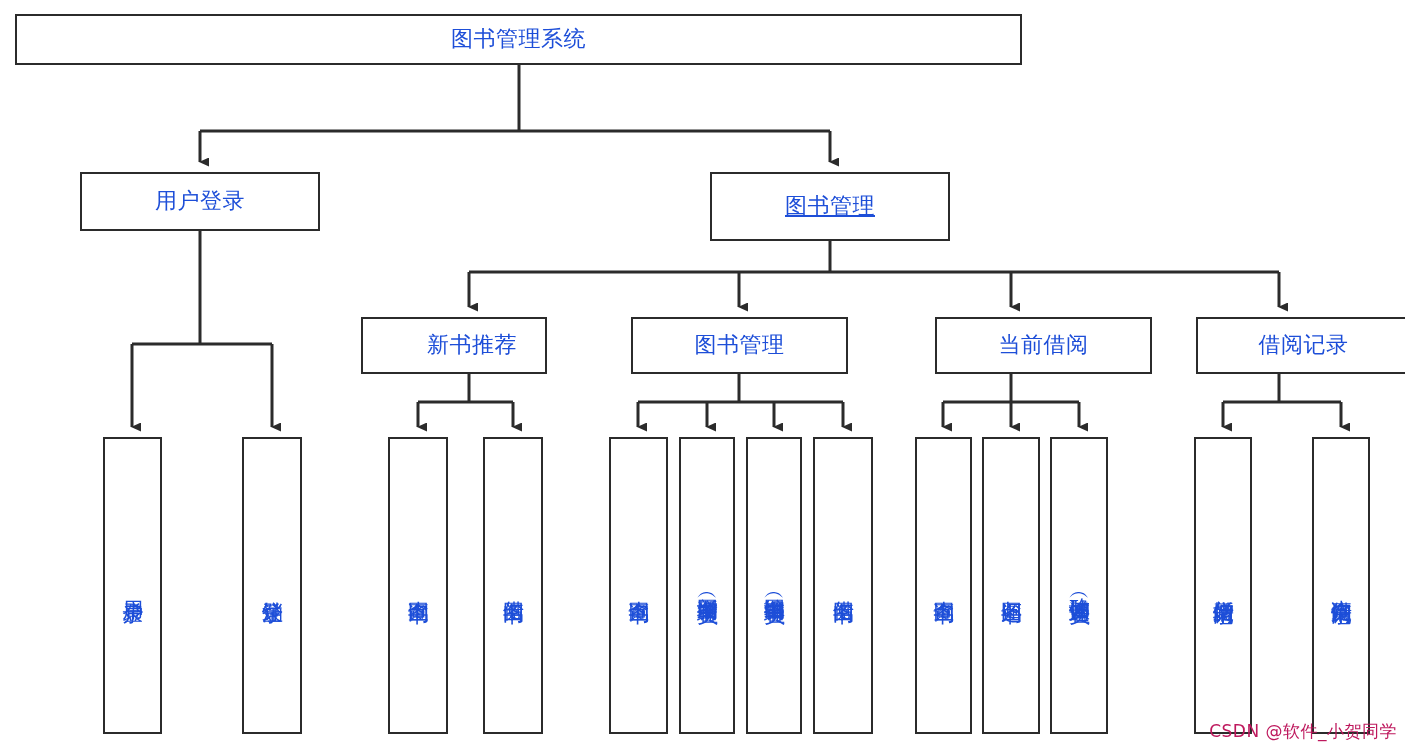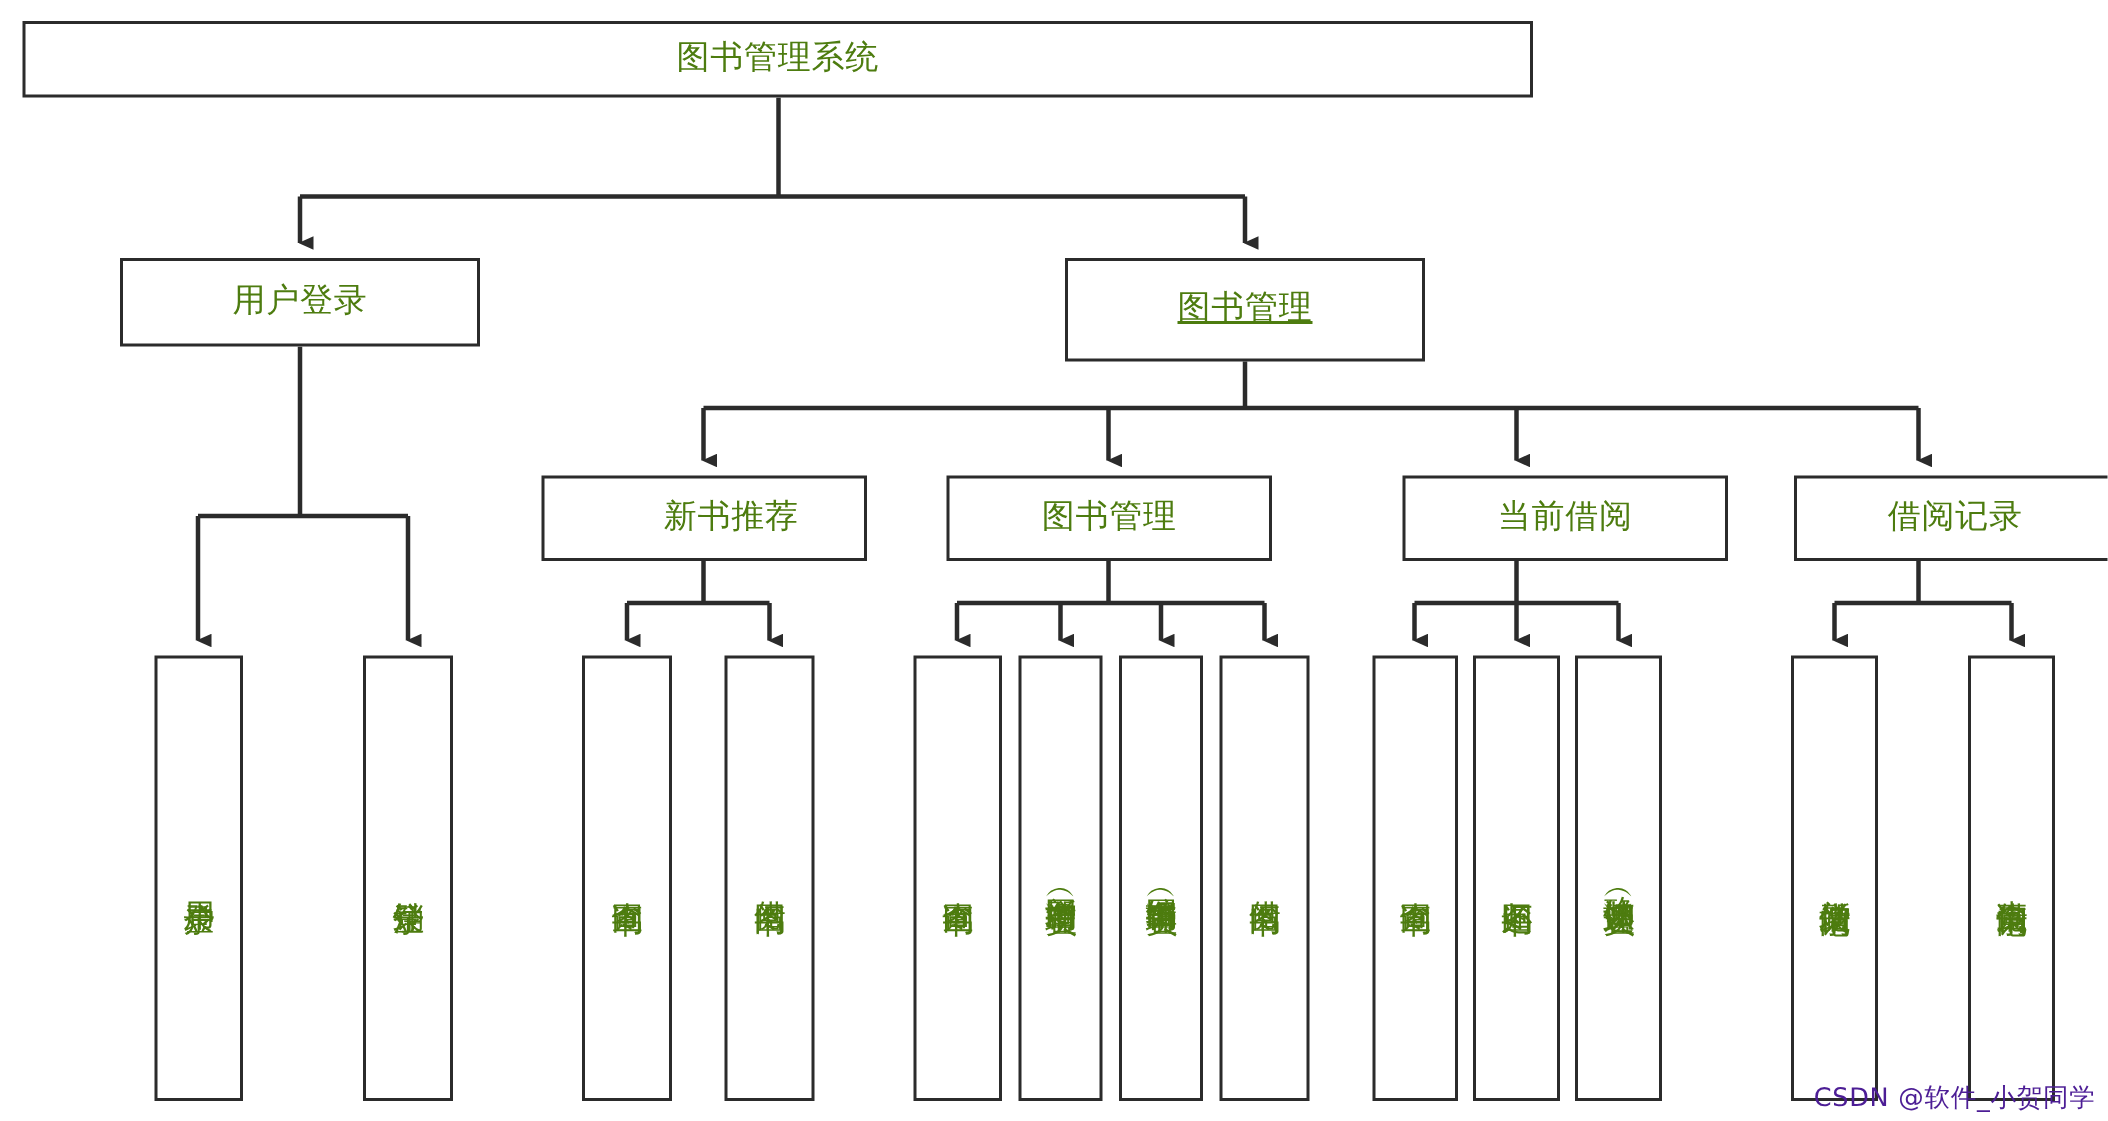--- a/index.html
+++ b/index.html
@@ -28,41 +28,41 @@
   }
   .node-box {
     position: absolute;
     box-sizing: border-box;
     border: 2px solid #2b2b2b;
     background: #ffffff;
     display: flex;
     align-items: center;
     justify-content: center;
     text-align: center;
-    color: #4d7c0f;
+    color: #1d4ed8;
   }
   .node-h {
     font-size: 22px;
     letter-spacing: 0.5px;
     line-height: 1.2;
   }
   .node-v {
     writing-mode: vertical-rl;
     text-orientation: upright;
     font-size: 21px;
     line-height: 1.18;
     letter-spacing: 1px;
     white-space: nowrap;
   }
   .watermark {
     position: absolute;
     right: 8px;
     bottom: 4px;
     font-size: 17px;
-    color: #4c1d95;
+    color: #be185d;
     letter-spacing: 0.5px;
     pointer-events: none;
     white-space: nowrap;
   }
 </style>
 </head>
 <body>
 
 <div id="diagram-root">
 
@@ -114,21 +114,21 @@
       <path d="M 1223 402 L 1223 427" marker-end="url(#arrowhead)"></path>
       <path d="M 1341 402 L 1341 427" marker-end="url(#arrowhead)"></path>
     </g>
   </svg>
 
   <div class="node-box node-h" style="left:15px; top:14px; width:1007px; height:51px;">图书管理系统</div>
 
   <div class="node-box node-h" style="left:80px; top:172px; width:240px; height:59px;">用户登录</div>
   <div class="node-box node-h" style="left:710px; top:172px; width:240px; height:69px;text-decoration:underline;">图书管理</div>
 
-  <div class="node-box node-h" style="left:361px; top:317px; width:217px; height:57px;padding-left:36px;">新书推荐</div>
+  <div class="node-box node-h" style="left:361px; top:317px; width:186px; height:57px;padding-left:36px;">新书推荐</div>
   <div class="node-box node-h" style="left:631px; top:317px; width:217px; height:57px;">图书管理</div>
   <div class="node-box node-h" style="left:903px; top:317px; width:217px; height:57px;margin-left:32px;">当前借阅</div>
   <div class="node-box node-h" style="left:1196px; top:317px; width:215px; height:57px;">借阅记录</div>
 
   <div class="node-box node-v" style="left:103px; top:437px; width:59px; height:297px;">用户登录</div>
   <div class="node-box node-v" style="left:242px; top:437px; width:60px; height:297px;">注销登录</div>
 
   <div class="node-box node-v" style="left:388px; top:437px; width:60px; height:297px;">查询图书</div>
   <div class="node-box node-v" style="left:483px; top:437px; width:60px; height:297px;">借阅图书</div>
 

